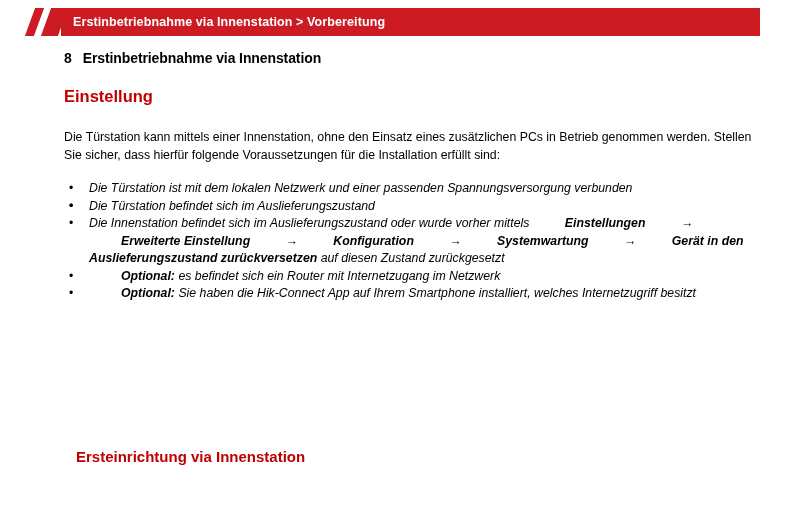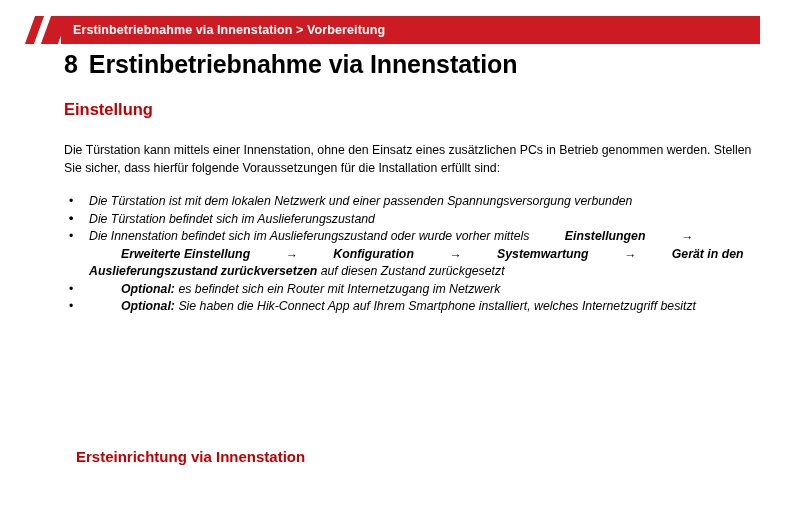--- a/index.html
+++ b/index.html
@@ -14,21 +14,21 @@
     font-family: "Liberation Sans", sans-serif;
     color: #000000;
     overflow: hidden;
     position: relative;
   }
 
   
   .header-banner {
     position: absolute;
     left: 0;
-    top: 16px;
+    top: 8px;
     width: 794px;
     height: 28px;
   }
   .banner-slash {
     position: absolute;
     top: 0;
     height: 28px;
     background: #CC1B23;
     transform: skewX(-20deg);
   }
@@ -65,21 +65,21 @@
   .page-body {
     position: absolute;
     left: 0;
     top: 36px;
     width: 794px;
   }
 
   .chapter-title {
     margin: 0;
     padding: 14px 0 0 64px;
-    font-size: 25px;
+    font-size: 14px;
     font-weight: bold;
     color: #000000;
     letter-spacing: -0.1px;
   }
   .chapter-num {
     display: inline-block;
     margin-right: 11px;
   }
 
   .section-title {

